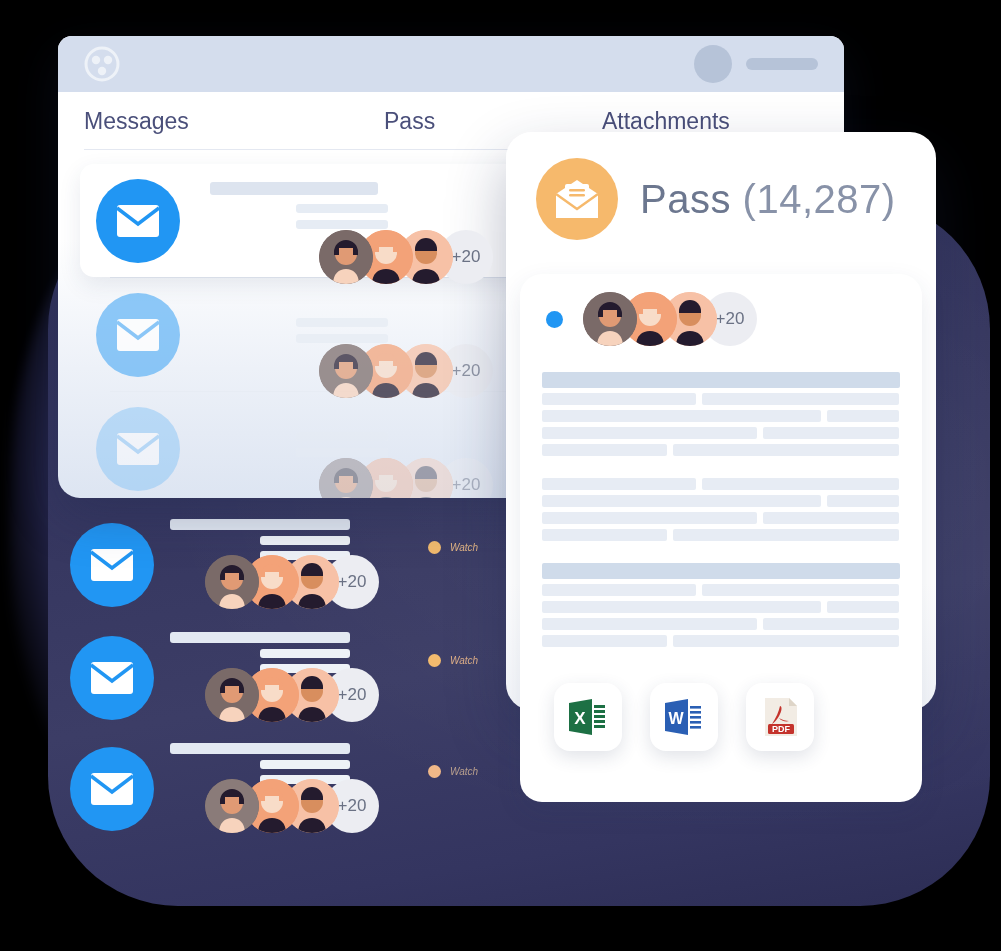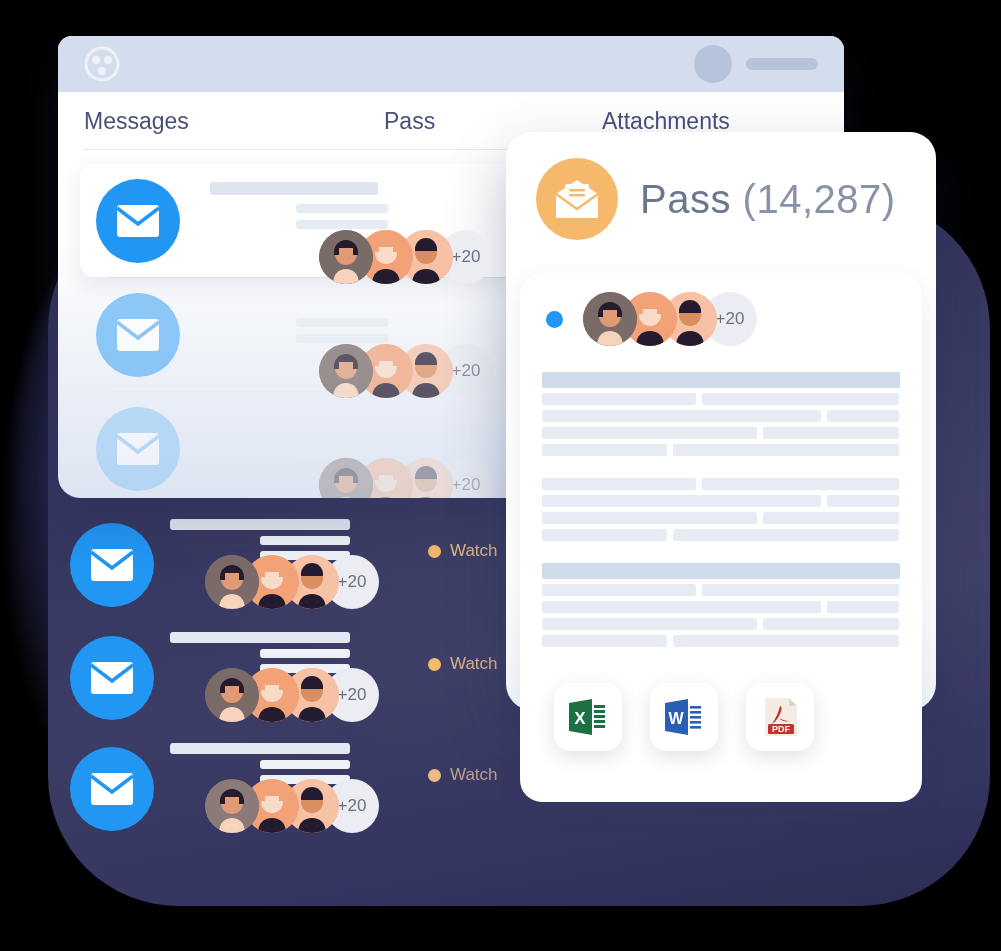--- a/index.html
+++ b/index.html
@@ -56,21 +56,21 @@
   }
   .av:nth-child(1) { background: #7a6a68; z-index: 4; }
   .av:nth-child(2) { background: #f3a278; z-index: 3; }
   .av:nth-child(3) { background: #f7c1a6; z-index: 2; }
   .plus {
     width: 54px; height: 54px; border-radius: 50%;
     background: #ecedf2; color: #6a7184; font-size: 17px;
     display: flex; align-items: center; justify-content: center; z-index: 1; flex: none;
   }
 
-  .tag-chip { display: flex; align-items: center; font-size: 17px; white-space: nowrap; }
+  .tag-chip { display: flex; align-items: center; font-size: 10px; white-space: nowrap; font-style: italic; }
   .tag-dot { width: 13px; height: 13px; border-radius: 50%; margin-right: 9px; flex: none; }
 
   
   .list-panel {
     position: absolute; left: 58px; top: 36px; width: 786px; height: 462px;
     background: linear-gradient(180deg, #ffffff 0%, #ffffff 44%, #edf1f8 72%, #dde5f2 100%);
     border-radius: 14px 14px 22px 22px;
     box-shadow: 0 18px 50px rgba(30,40,80,.28);
     overflow: hidden;
   }

